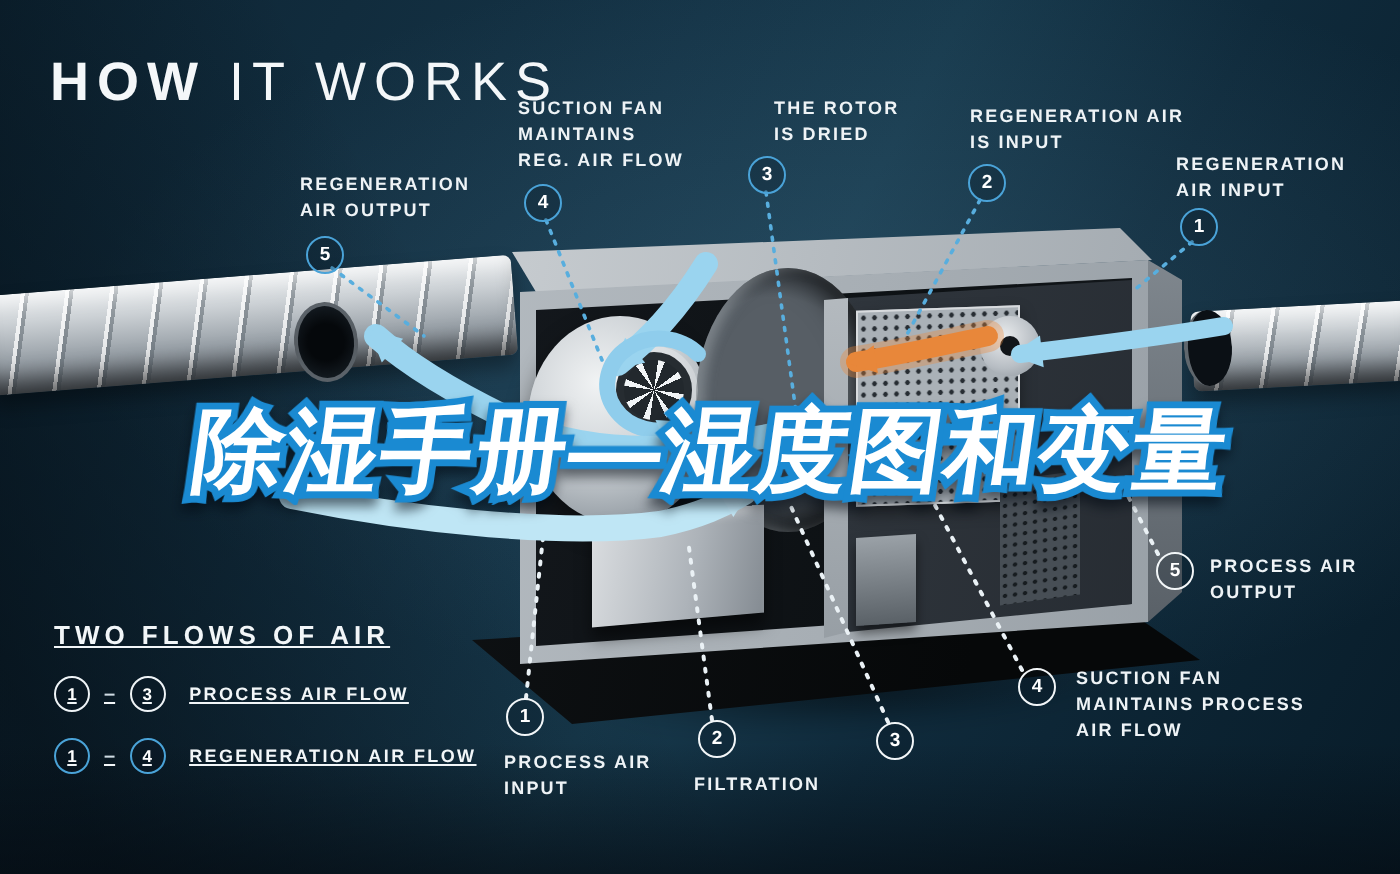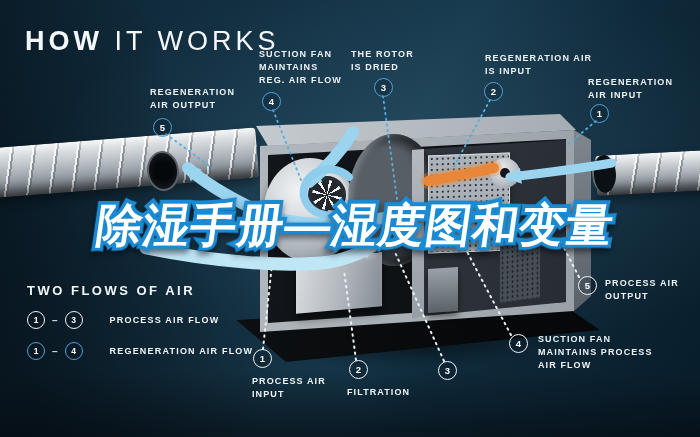--- a/index.html
+++ b/index.html
@@ -83,29 +83,29 @@
   .title{position:absolute;left:25px;top:26px;margin:0;z-index:40;color:#f4f7f9;
     font-size:27px;font-weight:300;letter-spacing:4px;white-space:nowrap;}
   .t-bold{font-weight:700;}
   .callout-text{position:absolute;z-index:40;color:#eef3f6;font-size:9px;font-weight:700;
     line-height:1.45;letter-spacing:1.1px;white-space:pre-line;}
   .badge{position:absolute;z-index:40;width:17px;height:17px;border-radius:50%;
     display:flex;align-items:center;justify-content:center;
     font-size:9.5px;font-weight:700;color:#fff;background:rgba(8,22,34,.25);}
   .badge.reg{border:1.5px solid #4aa3d8;}
   .badge.proc{border:1.5px solid #f2f6f8;}
-  .legend{position:absolute;left:27px;top:283px;z-index:40;color:#f2f6f8;}
+  .legend{position:absolute;left:27px;top:310px;z-index:40;color:#f2f6f8;text-decoration:underline;}
   .legend-title{font-size:13px;font-weight:700;letter-spacing:2.5px;}
   .legend-row{display:flex;align-items:center;margin-top:13px;}
   .lg-badge{width:16px;height:16px;border-radius:50%;display:inline-flex;align-items:center;justify-content:center;
     font-size:8.5px;font-weight:700;color:#fff;background:rgba(8,22,34,.2);}
   .lg-badge.proc{border:1.4px solid #eef3f6;}
   .lg-badge.reg{border:1.4px solid #4aa3d8;}
   .lg-dash{margin:0 7px;color:#cfdbe3;font-weight:700;font-size:10px;}
-  .lg-label{margin-left:27px;font-size:9px;font-weight:700;letter-spacing:1.2px;}
+  .lg-label{margin-left:12px;font-size:9px;font-weight:700;letter-spacing:1.2px;}
 </style>
 </head>
 <body>
 
 <div class="stage">
 
   <div class="duct duct-left"></div>
   <div class="duct-cut"></div>
   <div class="duct duct-right"></div>
   <div class="duct-right-open"></div>
@@ -176,21 +176,21 @@
       <span>5</span>
     </div>
 
   <div class="callout-text" style="left:259px;top:48px;">SUCTION FAN
 MAINTAINS
 REG. AIR FLOW</div>
   <div class="badge reg" style="left:262px;top:92px;">
       <span>4</span>
     </div>
 
-  <div class="callout-text" style="left:351px;top:48px;">THE ROTOR
+  <div class="callout-text" style="left:387px;top:48px;">THE ROTOR
 IS DRIED</div>
   <div class="badge reg" style="left:374px;top:78px;">
       <span>3</span>
     </div>
 
   <div class="callout-text" style="left:485px;top:52px;">REGENERATION AIR
 IS INPUT</div>
   <div class="badge reg" style="left:484px;top:82px;">
       <span>2</span>
     </div>

